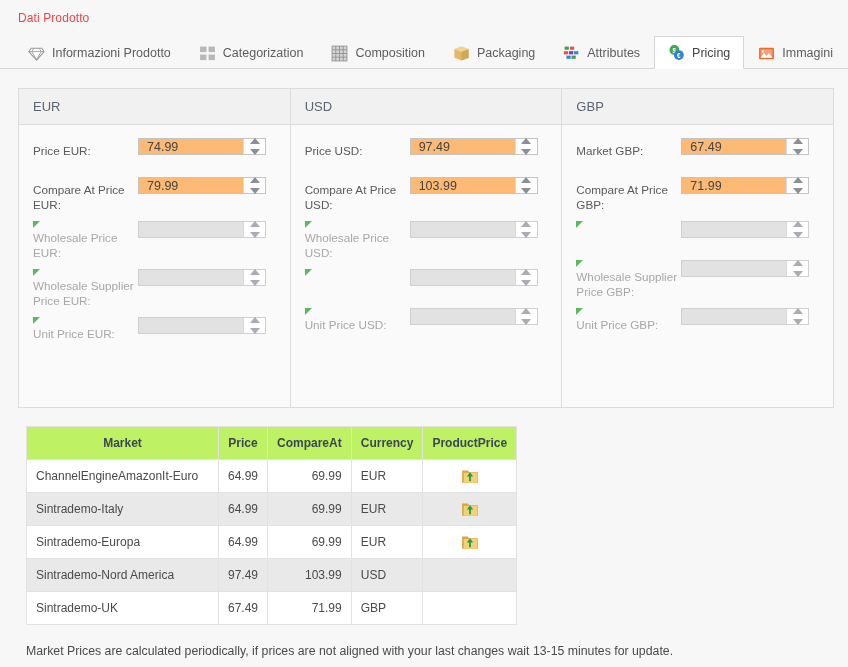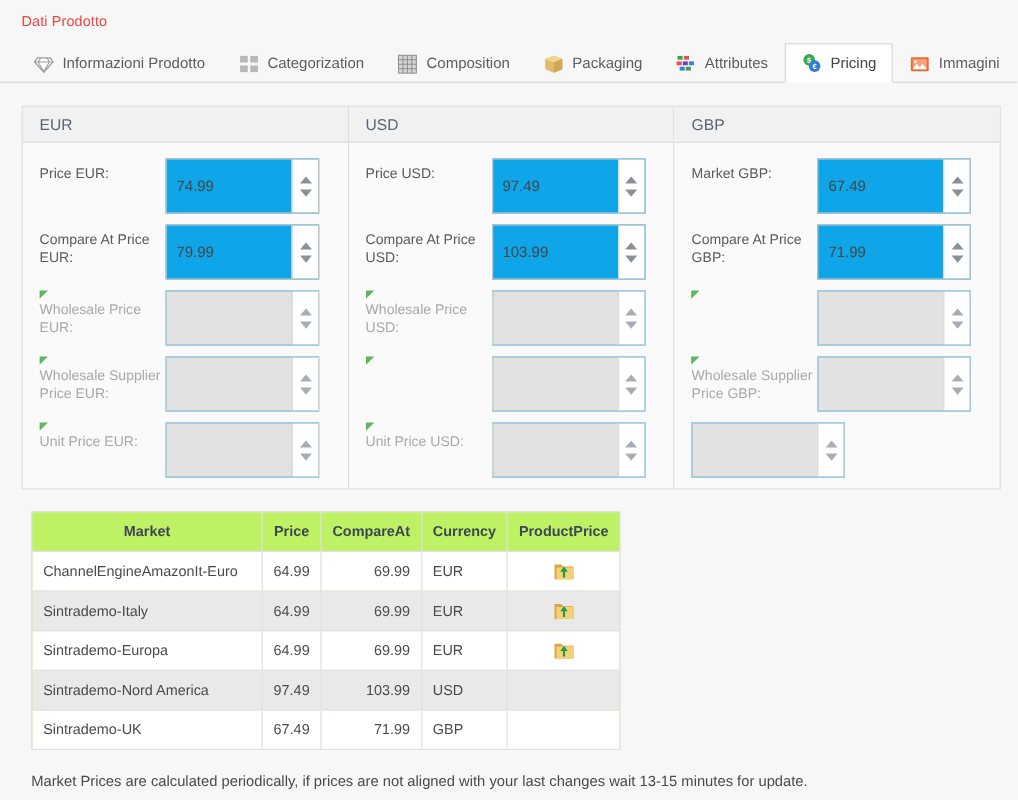--- a/index.html
+++ b/index.html
@@ -91,22 +91,22 @@
     position: absolute;
     left: 0; top: 0;
     width: 0; height: 0;
     border-top: 7px solid #5cb85c;
     border-right: 7px solid transparent;
   }
 
   .spin {
     display: flex;
     border: 1px solid #c4c4c4;
-    background: #0ea5e9;
-    height: 46px;
+    background: #fdba74;
+    height: 17px;
     width: 128px;
     flex: 0 0 128px;
   }
   .spin .val {
     flex: 1 1 auto;
     display: flex;
     align-items: center;
     padding-left: 8px;
     font-size: 12.5px;
     color: #454545;
@@ -394,20 +394,21 @@
           <div class="lbl"><span class="flag"></span><span>Wholesale Supplier Price GBP:</span></div>
           <div class="spin disabled">
             <div class="val"></div>
             <div class="btns">
               <span class="up"></span>
               <span class="dn"></span>
             </div>
           </div>
         </div>
         <div class="field dim">
+          <div class="lbl"><span class="flag"></span><span>Unit Price GBP:</span></div>
           <div class="spin disabled">
             <div class="val"></div>
             <div class="btns">
               <span class="up"></span>
               <span class="dn"></span>
             </div>
           </div>
         </div>
       </div>
     </div>

